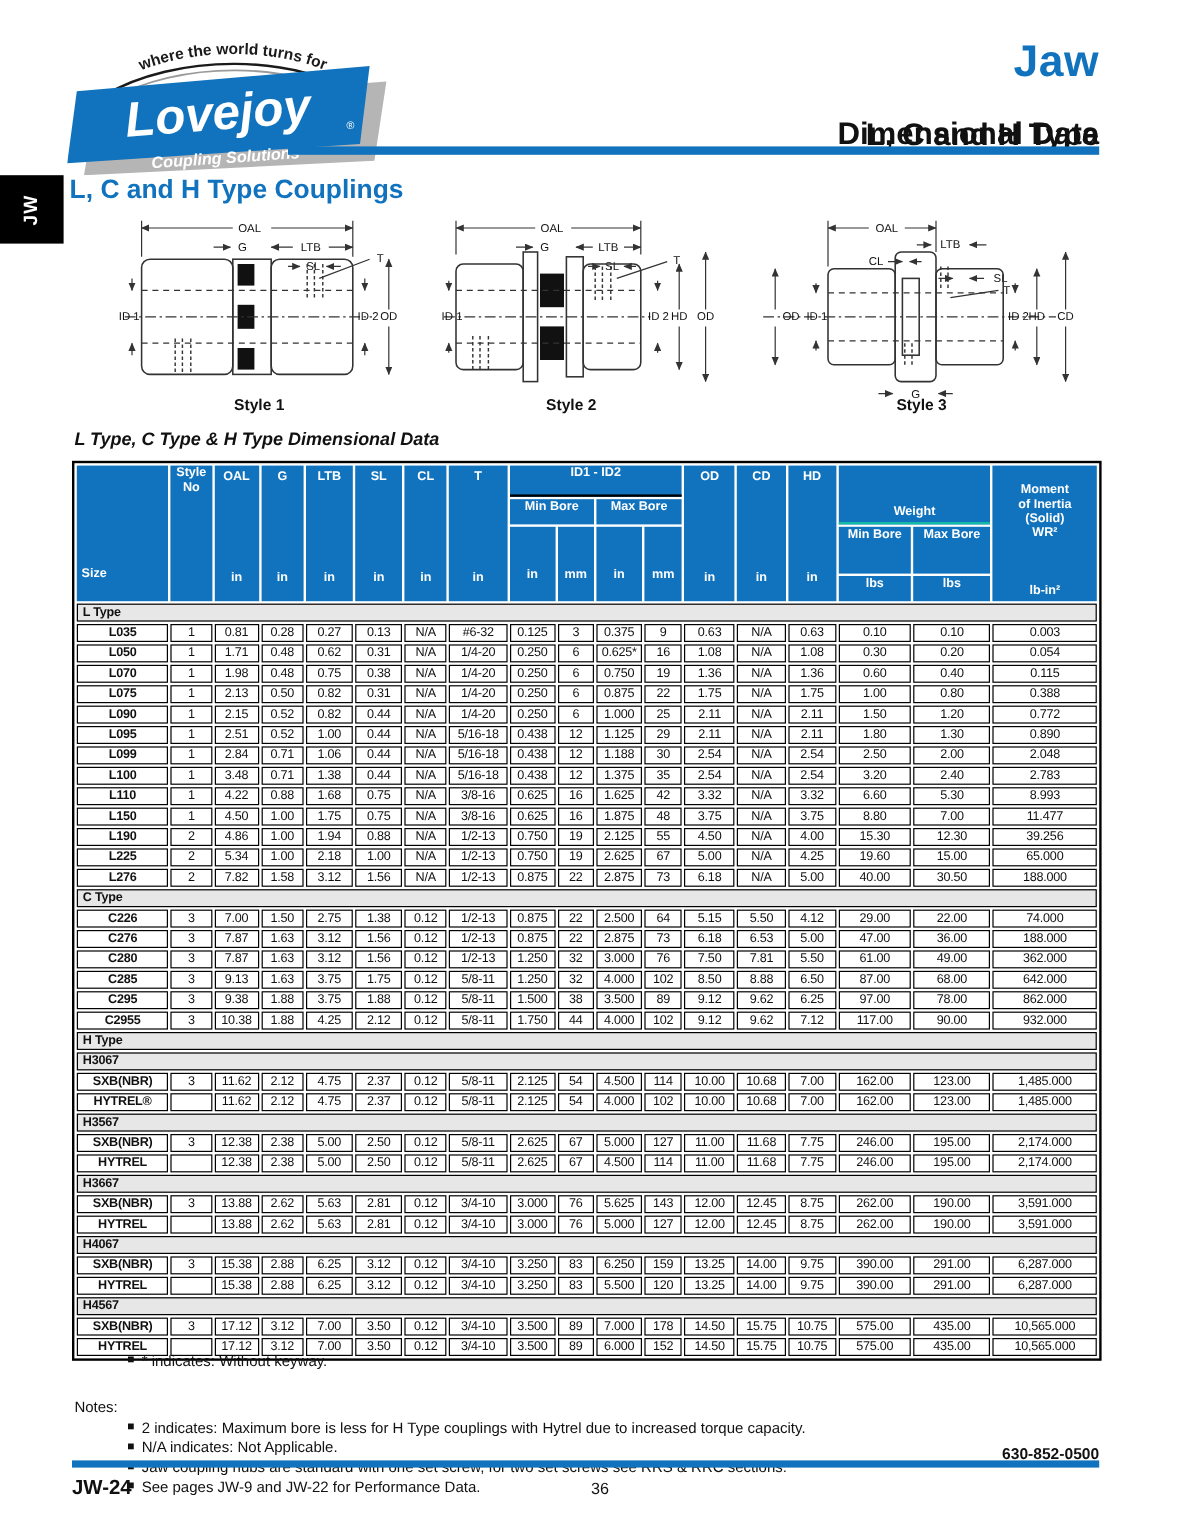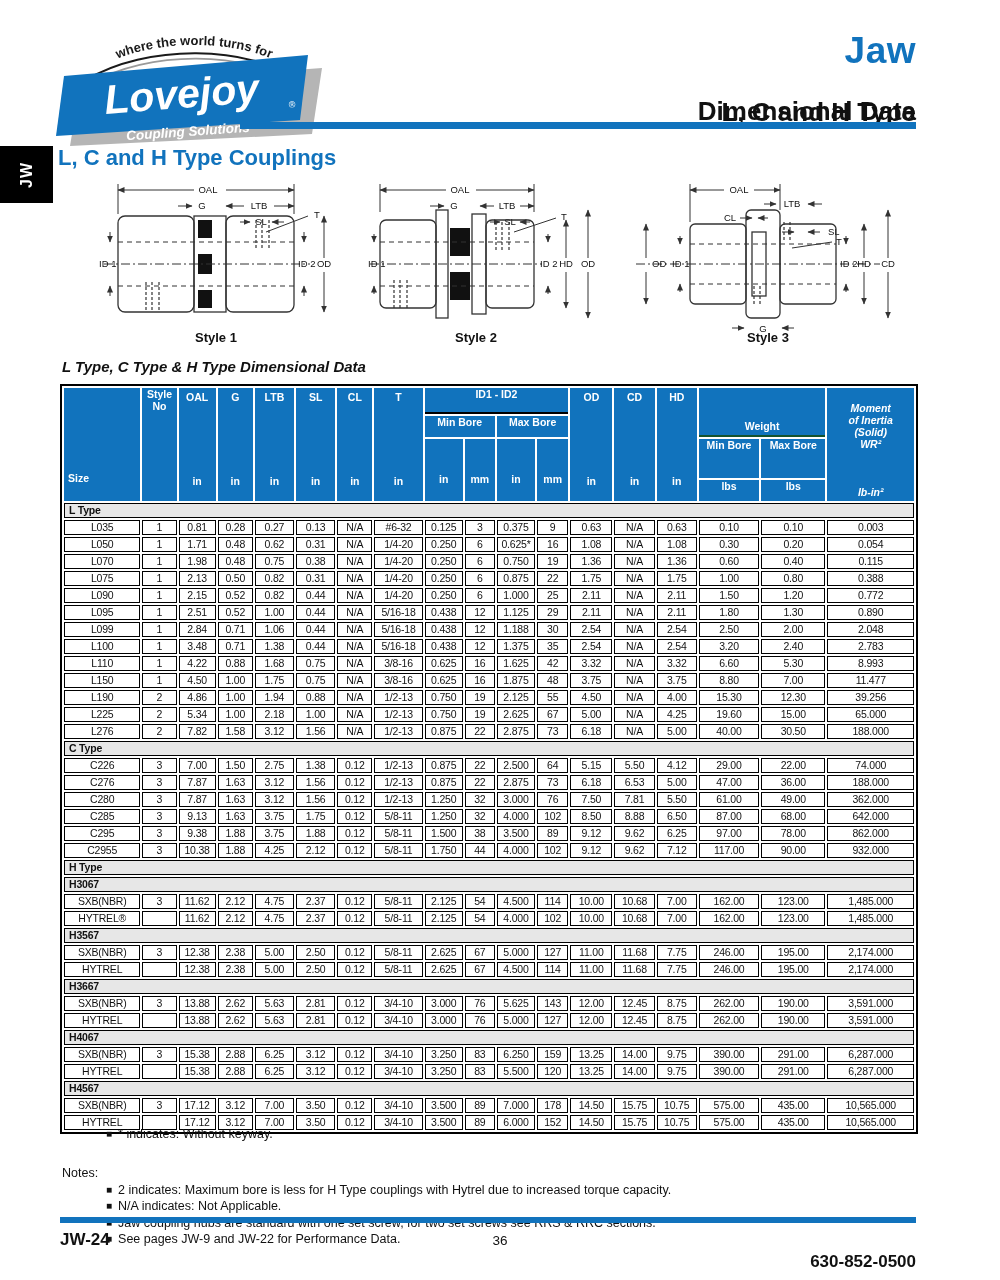--- a/index.html
+++ b/index.html
@@ -33,52 +33,52 @@
 
   
   #tblwrap{left:60px;top:384px;width:858px;}
   table.tbl{border-collapse:separate;border-spacing:2px;background:#fff;border:2px solid #000;width:858px;table-layout:fixed;}
   table.tbl th{background:#1173bd;color:#fff;font-weight:bold;font-size:10.5px;padding:0;vertical-align:top;line-height:12px;}
   .cf{display:flex;flex-direction:column;align-items:center;}
   th.rs4 .cf{height:96px;justify-content:space-between;padding:3px 0 3px 0;}
   th.h-size .cf{height:96px;justify-content:flex-end;align-items:flex-start;padding:0 0 3px 4px;}
   th.h-style .cf{height:96px;justify-content:flex-start;}
   th.h-idgroup{border-bottom:2px solid #000;height:22px;vertical-align:middle;}
-  th.h-weight{border-bottom:2px solid #14532d;vertical-align:bottom;}
+  th.h-weight{border-bottom:2px solid #14b8a6;vertical-align:bottom;}
   th.h-weight .cf{height:44px;justify-content:flex-end;padding-bottom:3px;}
   th.h-bore{height:20px;vertical-align:middle;}
   th.h-idunit{vertical-align:bottom;}
   th.h-idunit .cf{height:46px;justify-content:flex-end;padding-bottom:3px;}
   th.h-wbore{height:24px;vertical-align:middle;}
   th.h-wunit{vertical-align:bottom;}
   th.h-wunit .cf{padding-bottom:3px;}
-  th.h-moment .cf{height:96px;padding:14px 0 3px 0;font-style:italic;}
+  th.h-moment .cf{height:96px;padding:14px 0 3px 0;}
   th.h-moment .munit{margin-top:auto;}
   tr.hr1 th{height:22px;}
   tr.hr2 th{height:20px;}
   tr.hr3 th{height:24px;}
   tr.hr4 th{height:20px;}
   table.tbl td{border:1px solid #000;background:#fff;font-size:10.5px;height:13px;line-height:13px;text-align:center;padding:0 1px;letter-spacing:-0.2px;overflow:hidden;white-space:nowrap;}
-  td.size-cell{font-weight:normal;text-align:left;padding-left:4px;}
+  td.size-cell{font-weight:bold;text-align:left;padding-left:4px;}
   td.mm{text-align:right;padding-right:8px;}
   td.moment{text-align:right;padding-right:6px;}
   tr.section-row td{background:#e7e7e7;font-weight:bold;text-align:left;padding-left:4px;}
 
   
   #notes{left:62px;top:1126px;width:854px;font-size:12.5px;}
   #notes .nrow{display:flex;align-items:flex-start;line-height:16.5px;}
   #notes .nlabel{width:44px;flex:0 0 44px;margin-top:39px;}
   #notes .nind{width:44px;flex:0 0 44px;}
   #notes .nbullet{font-size:10px;margin-right:6px;line-height:16.5px;}
 
   
   #foot-rule{left:60px;top:1217px;width:856px;height:6px;background:#1173bd;}
   #foot-left{left:60px;top:1230px;font-size:17px;font-weight:bold;}
   #foot-center{left:0;top:1233px;width:1000px;text-align:center;font-size:13.5px;}
-  #foot-right{right:84px;top:1252px;font-size:17px;font-weight:bold;}
+  #foot-right{right:84px;top:1204px;font-size:13px;font-weight:bold;}
 </style>
 </head>
 <body>
 
 <svg class="abs" style="left:56px;top:24px;" width="280" height="122" viewBox="0 0 280 122">
   <defs>
     <path id="tagarc" d="M 36,48 C 88,12 190,12 240,48"></path>
   </defs>
   <path d="M 30,56 C 90,20 192,20 246,58" stroke="#1a1a1a" stroke-width="2" fill="none"></path>
   <path d="M 34,60 C 92,26 190,26 242,61" stroke="#9a9a9a" stroke-width="1.6" fill="none"></path>

